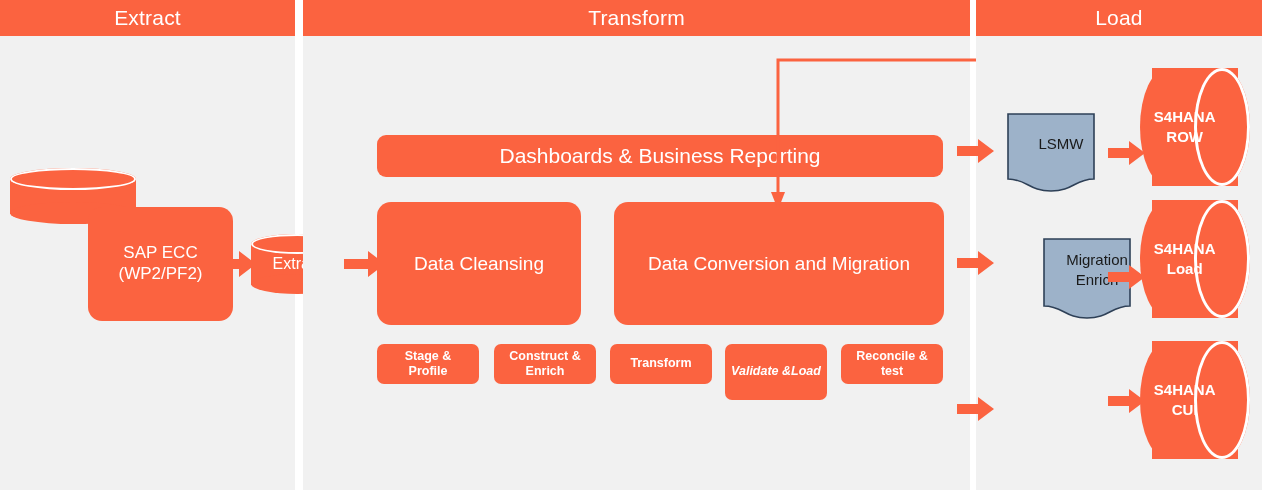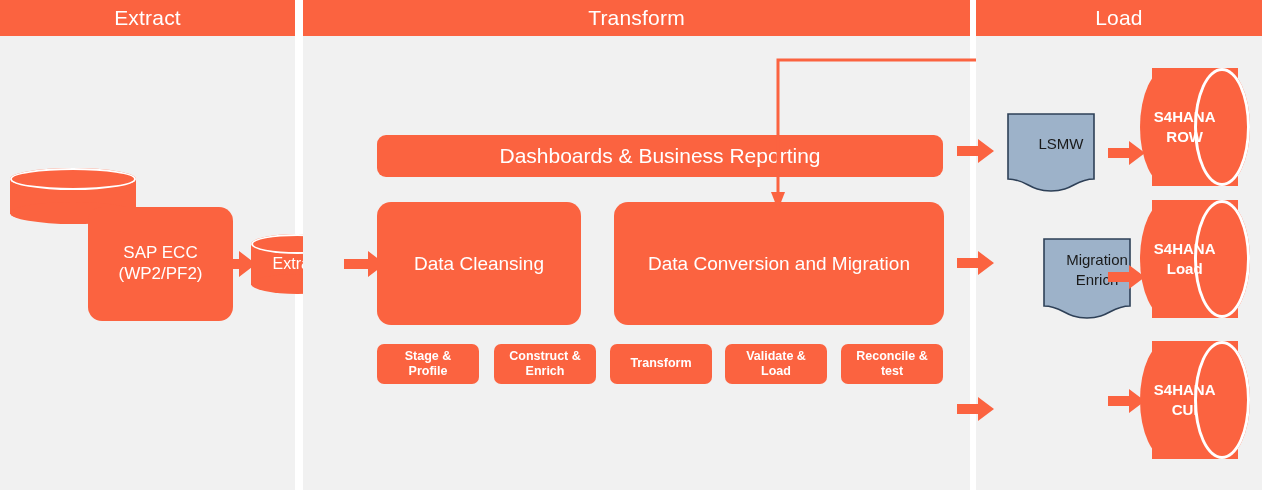--- a/index.html
+++ b/index.html
@@ -123,21 +123,21 @@
     <span>Stage &amp;</span>
     <span>Profile</span>
   </div>
   <div class="obox small" style="left:494px;top:344px;width:102px;height:40px;flex-direction:column;">
     <span>Construct &amp;</span>
     <span>Enrich</span>
   </div>
   <div class="obox small" style="left:610px;top:344px;width:102px;height:40px;flex-direction:column;">
     <span>Transform</span>
   </div>
-  <div class="obox small" style="left:725px;top:344px;width:102px;height:40px;flex-direction:column;">
+  <div class="obox small" style="left:725px;top:344px;width:102px;height:56px;flex-direction:row;font-style:italic;">
     <span>Validate &amp;</span>
     <span>Load</span>
   </div>
   <div class="obox small" style="left:841px;top:344px;width:102px;height:40px;flex-direction:column;">
     <span>Reconcile &amp;</span>
     <span>test</span>
   </div>
 
   <div id="feedback">
     <svg width="428" height="168" viewBox="0 0 428 168">

